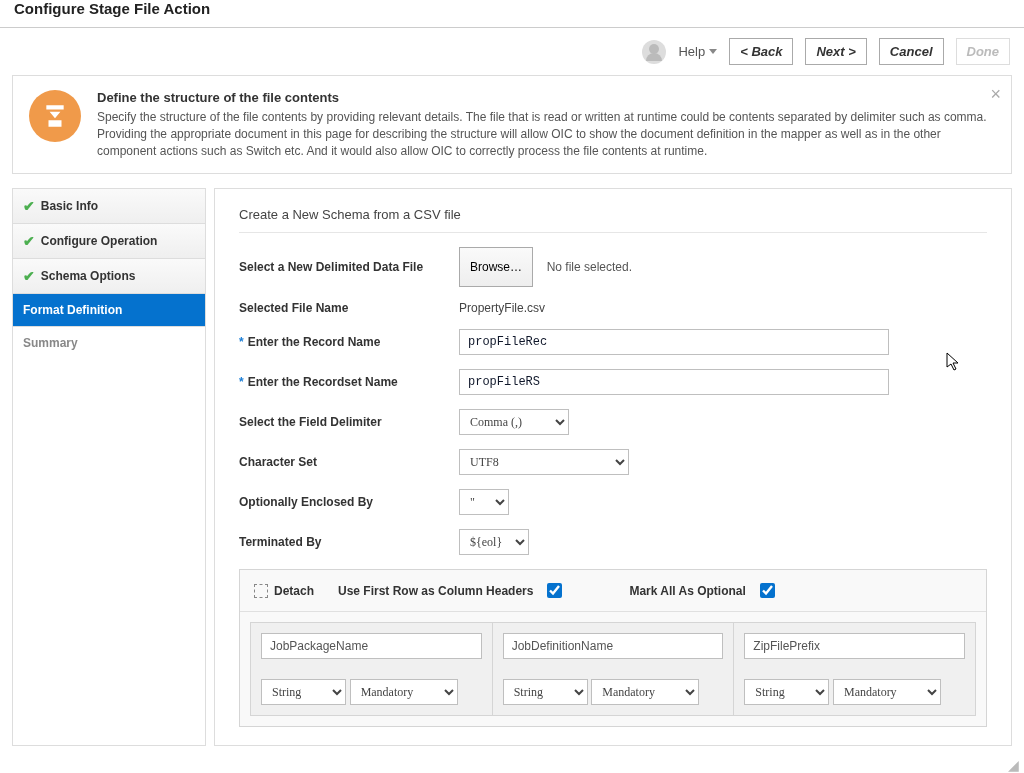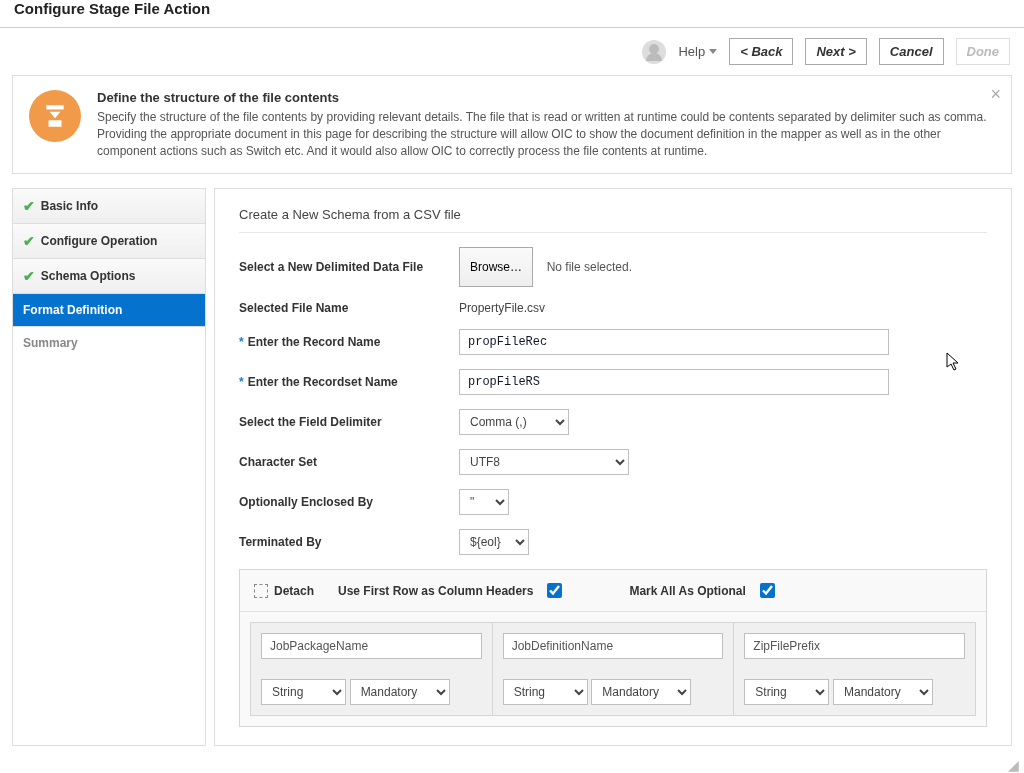--- a/index.html
+++ b/index.html
@@ -138,20 +138,21 @@
     font-size: 12px;
     color: #0f172a;
     font-family: Liberation Mono, monospace;
   }
   select.sel {
     border: 1px solid #bfbfbf;
     padding: 4px 6px;
     font-size: 12px;
     color: #444;
     background: #fff;
+    font-family: Liberation Serif, serif;
   }
   .sel-wide { width: 170px; }
   .sel-med { width: 110px; }
   .sel-sm { width: 50px; }
   .sel-sm2 { width: 70px; }
   .browse-btn {
     border: 1px solid #aaa;
     background: linear-gradient(#fafafa,#eee);
     padding: 12px 10px;
     font-size: 12px;
@@ -197,21 +198,21 @@
     width: 100%;
     padding: 5px 8px;
     border: 1px solid #bfbfbf;
     font-size: 12px;
     color: #555;
     margin-bottom: 10px;
     background: #fff;
   }
   .col .sel { background: #fff; }
   .col .sel-type { width: 85px; }
-  .col .sel-mand { width: 100px; margin-top: 10px; }
+  .col .sel-mand { width: 108px; margin-top: 10px; }
   .cursor-pointer {
     position: absolute;
     left: 946px; top: 352px;
     width: 14px; height: 20px;
     pointer-events: none;
   }
   .resize-handle {
     position: absolute;
     right: 2px; bottom: 2px;
     width: 14px; height: 14px;

